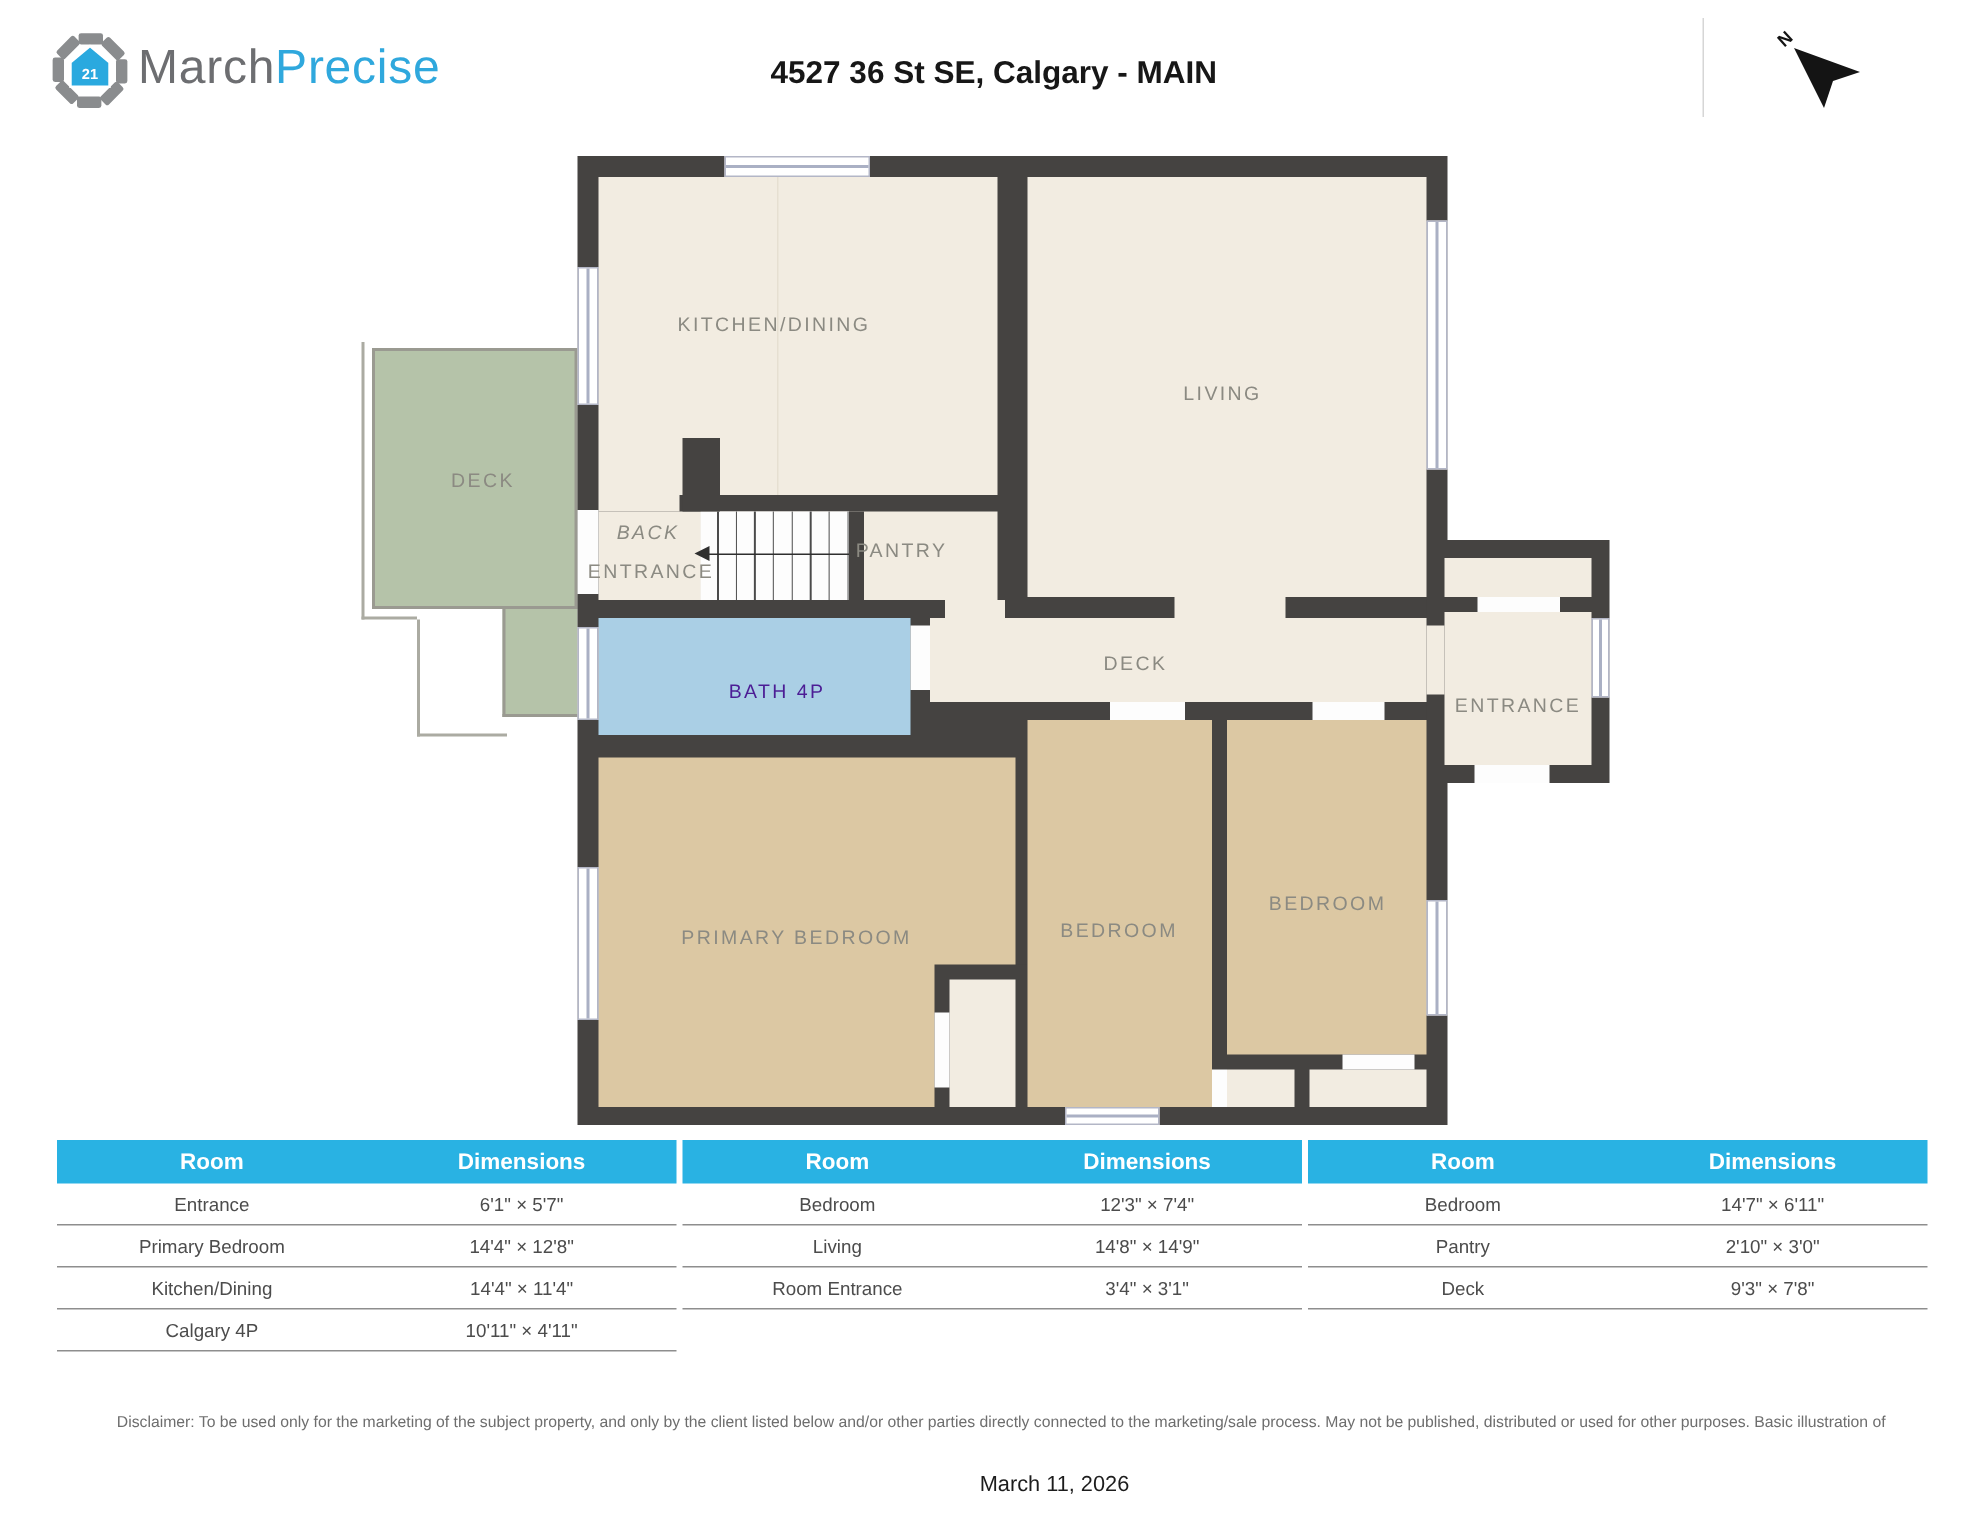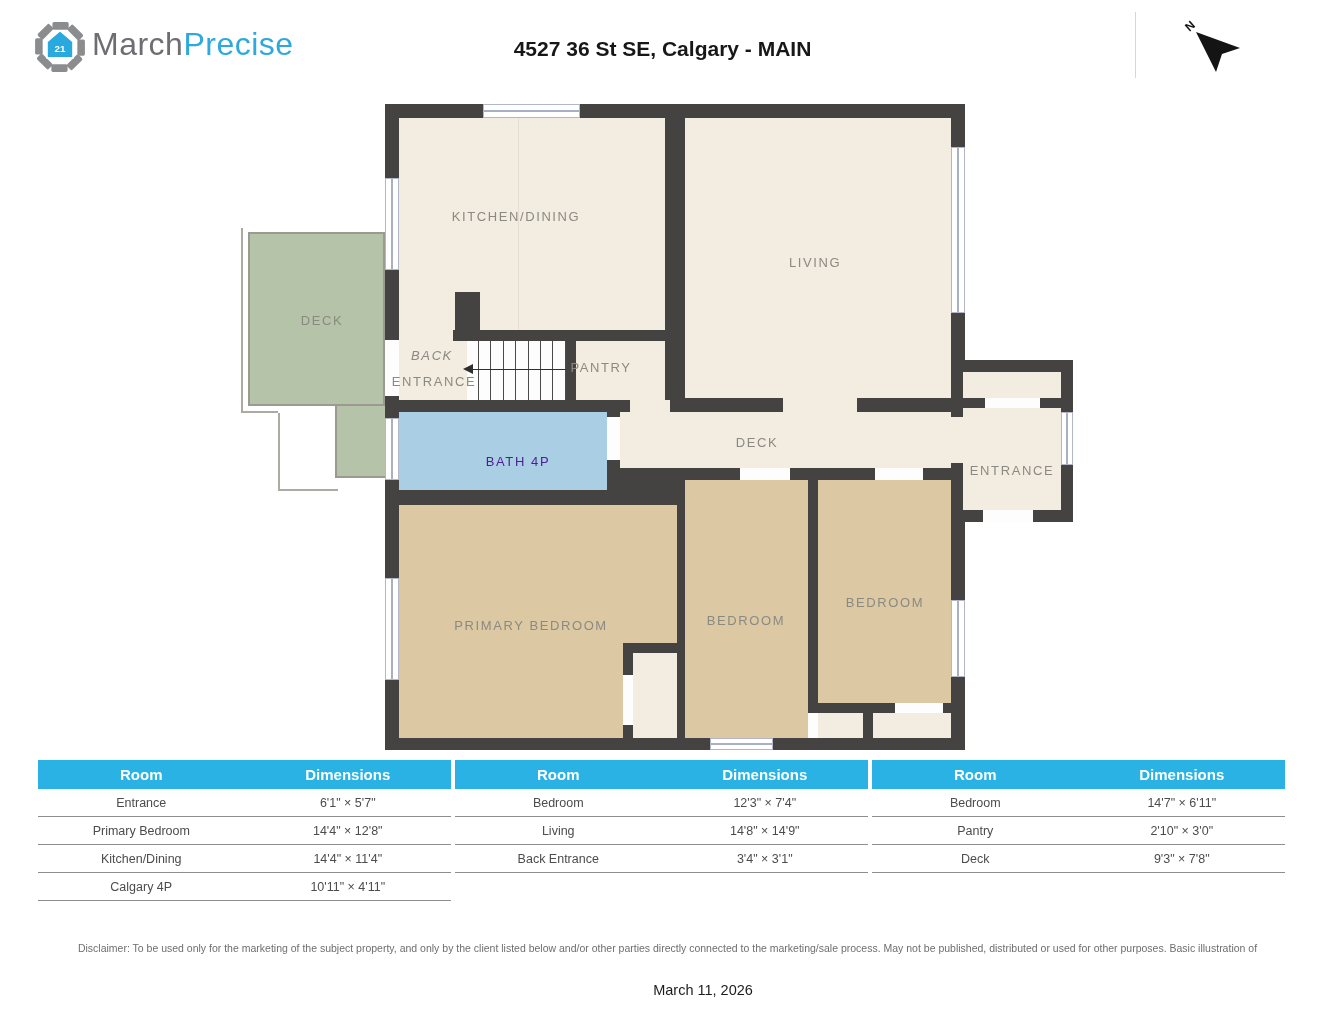--- a/index.html
+++ b/index.html
@@ -175,21 +175,21 @@
     </div>
     <div class="dim-row">
       <span>Bedroom</span>
       <span>12'3" × 7'4"</span>
     </div>
     <div class="dim-row">
       <span>Living</span>
       <span>14'8" × 14'9"</span>
     </div>
     <div class="dim-row">
-      <span>Back Entrance</span>
+      <span>Room Entrance</span>
       <span>3'4" × 3'1"</span>
     </div>
   </div>
 
   <div class="dim-table" style="left:872px;">
     <div class="dim-head">
       <span>Room</span>
       <span>Dimensions</span>
     </div>
     <div class="dim-row">

